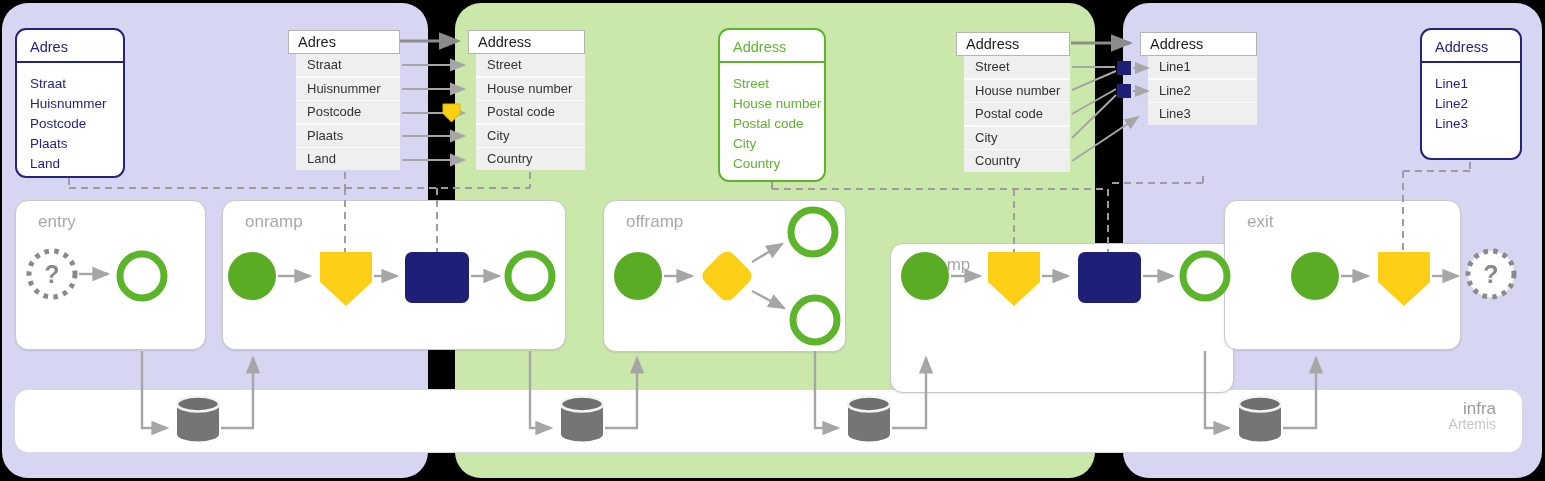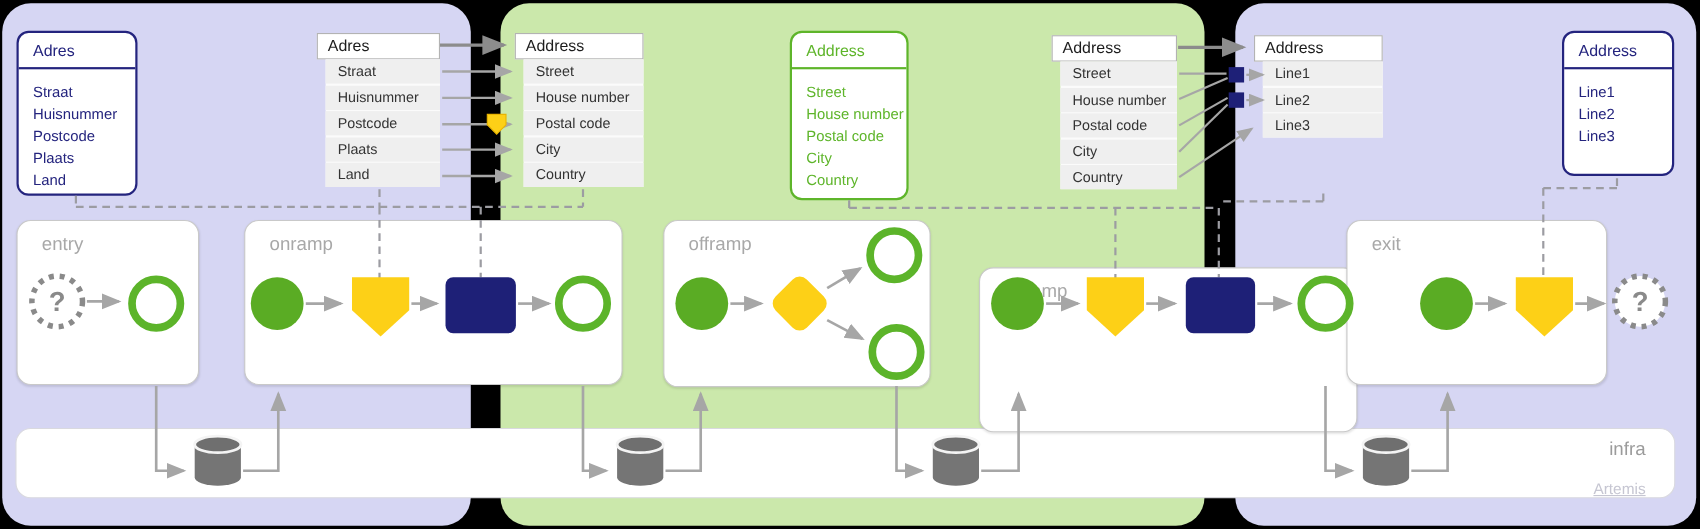--- a/index.html
+++ b/index.html
@@ -11,27 +11,27 @@
   .panel.lav{background:#d6d6f3;}
   .panel.grn{background:#cbe8ab;}
   #panel-left{left:2px;width:426px;}
   #panel-mid{left:455px;width:640px;}
   #panel-right{left:1123px;width:419px;}
 
   
   .infra{position:absolute;left:14px;top:389px;width:1509px;height:64px;background:#fff;
          border:1px solid #d9d9df;border-radius:14px;box-sizing:border-box;}
   .infra .t1{position:absolute;right:26px;top:9px;font-size:17px;color:#9b9b9b;}
-  .infra .t2{position:absolute;right:26px;top:46px;font-size:14px;color:#c6c6d2;text-decoration:underline;}
+  .infra .t2{position:absolute;right:26px;top:26px;font-size:14px;color:#c6c6d2;}
 
   
   .stage{position:absolute;top:200px;height:150px;background:#fff;border:1.6px solid #c9c9c9;
          border-radius:13px;box-sizing:border-box;box-shadow:0 1px 2px rgba(0,0,0,.10);}
   .stage .sl{position:absolute;top:11px;left:22px;font-size:17px;color:#a8a8a8;}
-  #stage-entry{left:15px;width:166px;padding-left:16px;}
+  #stage-entry{left:15px;width:191px;padding-left:16px;}
   #stage-onramp{left:222px;width:344px;}
   #stage-routing{left:603px;width:243px;height:152px;}
   #stage-offramp{left:890px;width:344px;margin-top:43px;}
   #stage-exit{left:1224px;width:237px;}
 
   
   .entity{position:absolute;background:#fff;border:2px solid;border-radius:11px;box-sizing:border-box;}
   .entity .et{font-size:14.5px;padding:9px 0 6px 13px;border-bottom:2px solid;}
   .entity .ef{padding:11px 0 0 13px;}
   .entity .ef div{line-height:20px;font-size:13.5px;}

